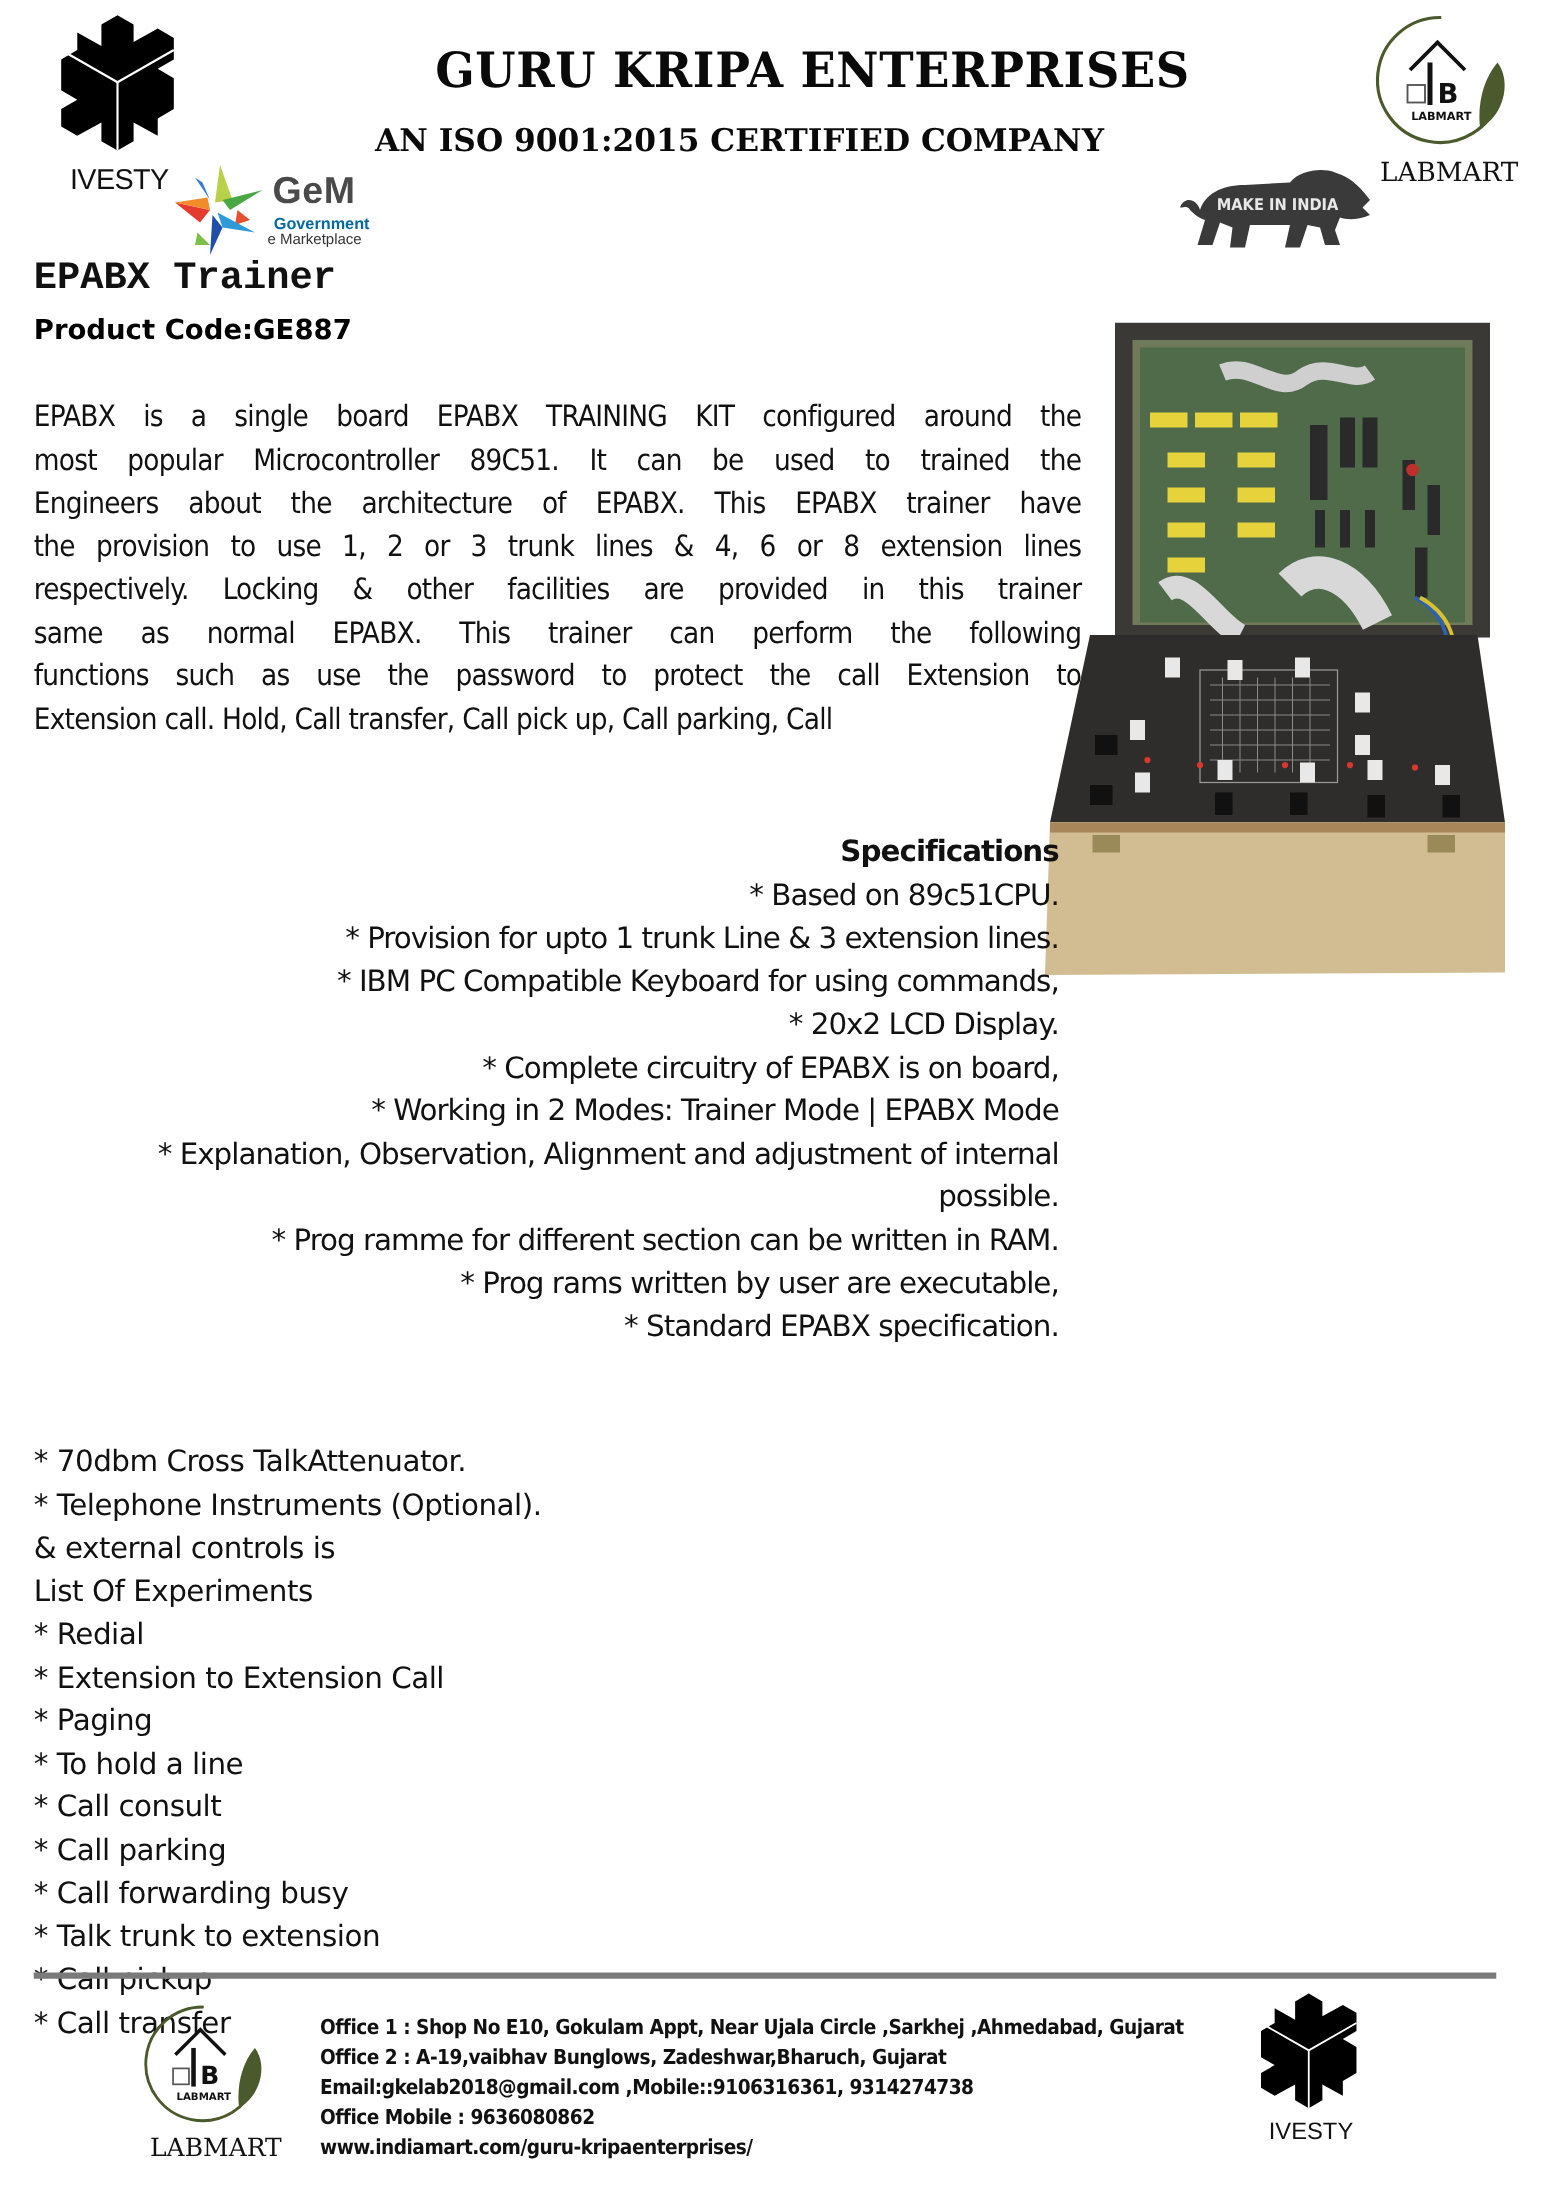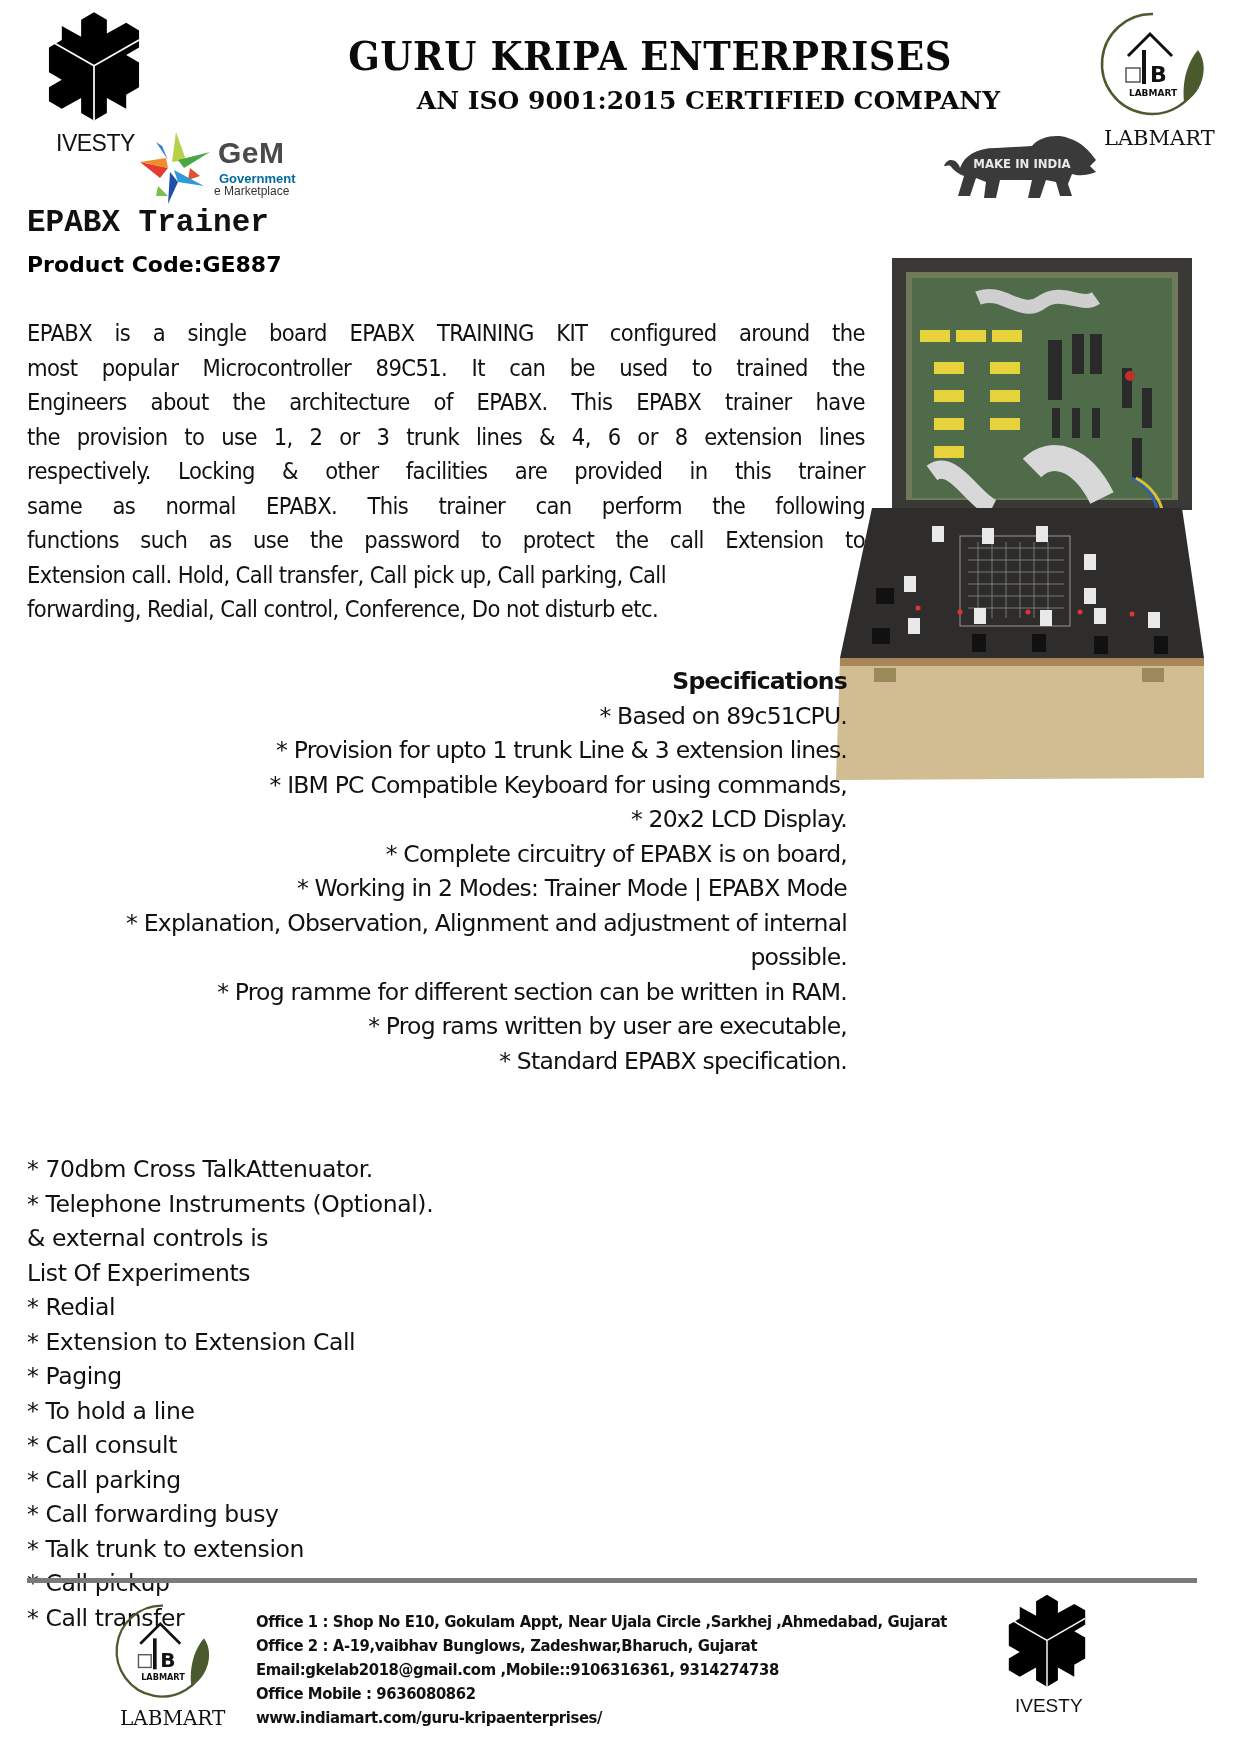--- a/index.html
+++ b/index.html
@@ -1,21 +1,21 @@
 <!DOCTYPE html>
 <html><head>
 <meta charset="utf-8">
 <style>
   html, body { margin: 0; padding: 0; background: #ffffff; }
   body { width: 1237px; height: 1750px; position: relative; overflow: hidden; font-family: "DejaVu Sans", sans-serif; color: #111; }
   .abs { position: absolute; }
 
   
   .company-title { left: 300px; top: 34px; width: 700px; text-align: center; font-family: "DejaVu Serif", "Liberation Serif", serif; font-weight: bold; font-size: 37px; letter-spacing: 0.5px; color: #0a0a0a; transform: scaleY(1.05); }
-  .company-sub { left: 300px; top: 86px; width: 700px; text-align: right; font-family: "DejaVu Serif", "Liberation Serif", serif; font-weight: bold; font-size: 25px; color: #0a0a0a; }
+  .company-sub { left: 300px; top: 98px; width: 700px; text-align: left; font-family: "DejaVu Serif", "Liberation Serif", serif; font-weight: bold; font-size: 25px; color: #0a0a0a; }
 
   .ivesty-logo-top { left: 38px; top: 10px; width: 112px; height: 118px; }
   .ivesty-label-top { left: 56px; top: 130px; font-family: "Liberation Sans", sans-serif; font-size: 23px; color: #111; letter-spacing: -0.5px; }
 
   .gem-logo { left: 138px; top: 130px; width: 74px; height: 76px; }
   .gem-word { left: 218px; top: 136px; font-family: "Liberation Sans", sans-serif; font-weight: bold; font-size: 30px; color: #4a4a4a; letter-spacing: 0.5px; }
   .gem-sub1 { left: 219px; top: 171px; font-family: "Liberation Sans", sans-serif; font-size: 13px; color: #0369a1; font-weight: bold; }
   .gem-sub2 { left: 214px; top: 184px; font-family: "Liberation Sans", sans-serif; font-size: 12px; color: #333; }
 
   .labmart-logo-top { left: 1098px; top: 10px; width: 110px; height: 110px; }
@@ -106,21 +106,20 @@
 
 <div class="abs description">
   <span class="line">EPABX is a single board EPABX TRAINING KIT configured around the</span>
   <span class="line">most popular Microcontroller 89C51. It can be used to trained the</span>
   <span class="line">Engineers about the architecture of EPABX. This EPABX trainer have</span>
   <span class="line">the provision to use 1, 2 or 3 trunk lines &amp; 4, 6 or 8 extension lines</span>
   <span class="line">respectively. Locking &amp; other facilities are provided in this trainer</span>
   <span class="line">same as normal EPABX. This trainer can perform the following</span>
   <span class="line">functions such as use the password to protect the call Extension to</span>
   <span class="line last">Extension call. Hold, Call transfer, Call pick up, Call parking, Call</span>
-  <span class="line last">forwarding, Redial, Call control, Conference, Do not disturb etc.</span>
 </div>
 
 <div class="abs product-image" aria-label="EPABX trainer kit in wooden case">
   <svg viewBox="0 0 380 540" width="380" height="540">
 
     <rect x="60" y="0" width="300" height="252" fill="#3a3935"></rect>
     <rect x="74" y="14" width="272" height="228" fill="#6f7a5a"></rect>
     <rect x="80" y="20" width="260" height="220" fill="#4f6b4a"></rect>
 
     <g fill="#e6d23a">

